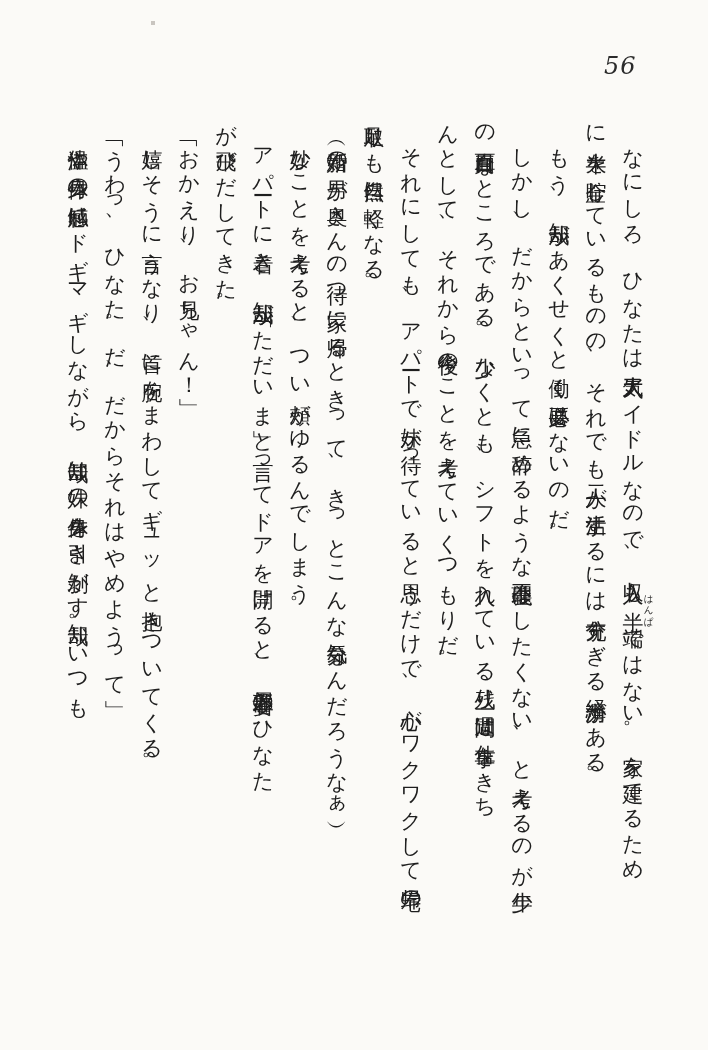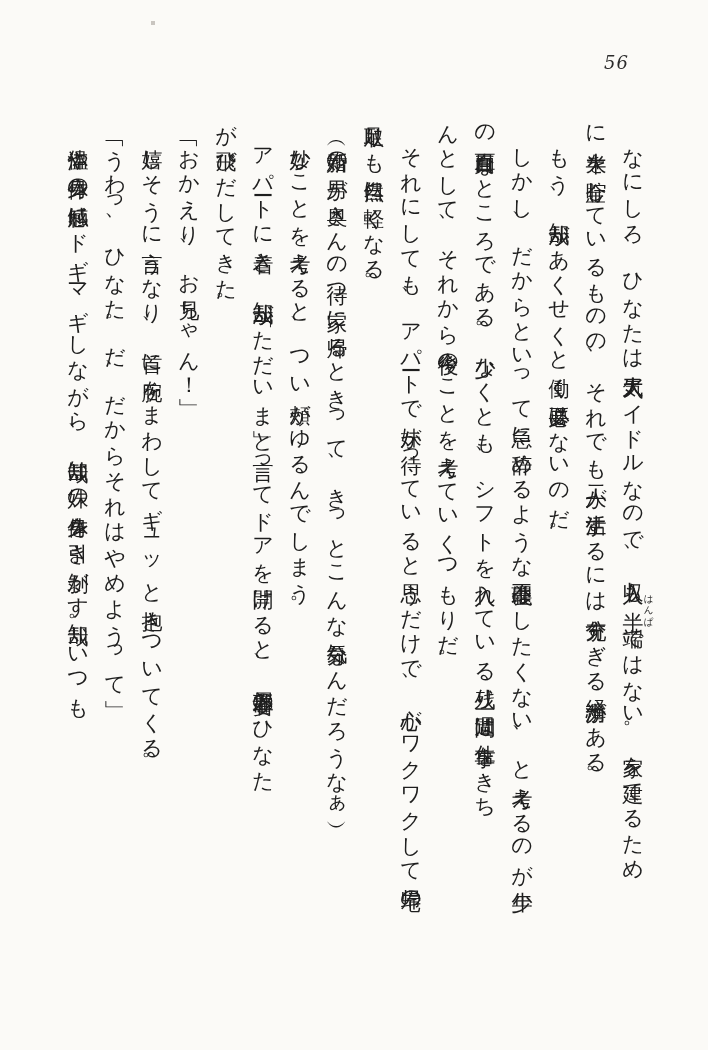--- a/index.html
+++ b/index.html
@@ -13,21 +13,21 @@
     height: 1050px;
     background: #fbfaf7;
     font-family: "DejaVu Serif", "Liberation Serif", serif;
     overflow: hidden;
     box-shadow: 0 0 4px rgba(0,0,0,0.15);
   }
   .page-number {
     position: absolute;
     top: 52px;
     left: 604px;
-    font-size: 18px;
+    font-size: 24px;
     font-style: italic;
     letter-spacing: 1px;
     color: #2b2b2b;
   }
   .scan-speck {
     position: absolute;
     left: 151px;
     top: 21px;
     width: 4px;
     height: 4px;

